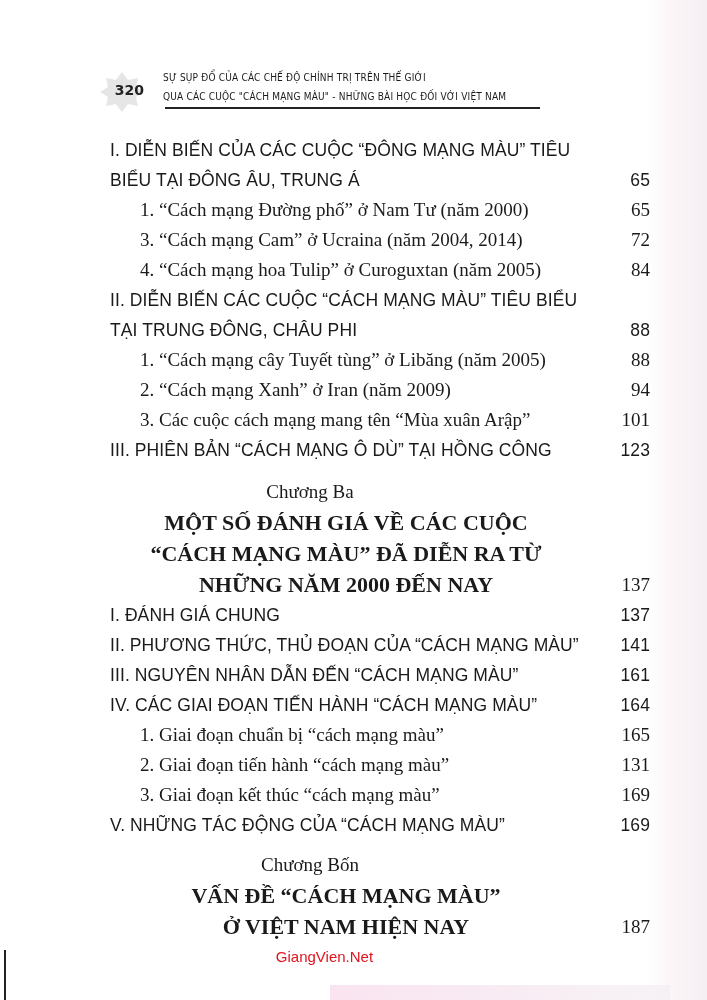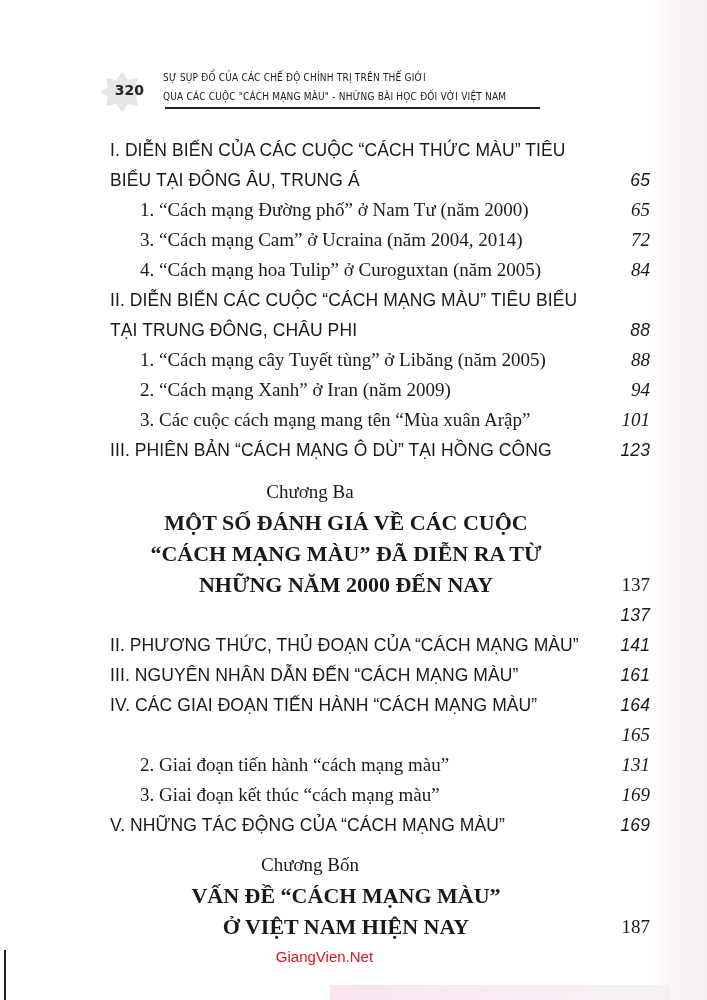--- a/index.html
+++ b/index.html
@@ -41,21 +41,21 @@
   .header-rule {
     position: absolute; left: 165px; top: 107px; width: 375px; height: 2px; background: #222;
   }
   
   .toc { position: absolute; left: 110px; top: 135px; width: 540px; }
   .row {
     position: relative; height: 30px; font-size: 19px; line-height: 30px; white-space: nowrap;
   }
   .row .label { position: absolute; left: 0; top: 0; }
   .row.sub .label { left: 30px; }
-  .row .page { position: absolute; right: 0; top: 0; text-align: center; font-style: italic; }
+  .row .page { position: absolute; right: 0; top: 0; text-align: center; }
   .caps { font-family: "Liberation Sans", "DejaVu Sans", sans-serif; font-size: 17.5px; letter-spacing: 0.1px; }
   .chapter-label {
     text-align: center; font-size: 19px; height: 30px; line-height: 30px;
     position: relative; left: -70px;
   }
   .chapter-title {
     position: relative; height: 31px; line-height: 31px; font-size: 22px; font-weight: bold;
     white-space: nowrap;
     margin-left: 36px;
   }
@@ -83,21 +83,21 @@
   <div class="header-title">
     <div>SỰ SỤP ĐỔ CỦA CÁC CHẾ ĐỘ CHÍNH TRỊ TRÊN THẾ GIỚI</div>
     <div>QUA CÁC CUỘC "CÁCH MẠNG MÀU" - NHỮNG BÀI HỌC ĐỐI VỚI VIỆT NAM</div>
   </div>
 </div>
 <div class="header-rule"></div>
 
 <div class="toc">
 
   <div class="row caps">
-    <span class="label">I. DIỄN BIẾN CỦA CÁC CUỘC “CÁCH THỨC MÀU” TIÊU</span>
+    <span class="label">I. DIỄN BIẾN CỦA CÁC CUỘC “ĐÔNG MẠNG MÀU” TIÊU</span>
   </div>
   <div class="row caps">
     <span class="label">BIỂU TẠI ĐÔNG ÂU, TRUNG Á</span>
     <span class="page">65</span>
   </div>
   <div class="row sub">
     <span class="label">1. “Cách mạng Đường phố” ở Nam Tư (năm 2000)</span>
     <span class="page">65</span>
   </div>
   <div class="row sub">
@@ -139,35 +139,37 @@
     <span class="t">MỘT SỐ ĐÁNH GIÁ VỀ CÁC CUỘC</span>
   </div>
   <div class="chapter-title">
     <span class="t">“CÁCH MẠNG MÀU”  ĐÃ DIỄN RA TỪ</span>
   </div>
   <div class="chapter-title">
     <span class="t">NHỮNG NĂM 2000 ĐẾN NAY</span>
     <span class="page">137</span>
   </div>
   <div class="row caps">
+    <span class="label">I. ĐÁNH GIÁ CHUNG</span>
     <span class="page">137</span>
   </div>
   <div class="row caps">
     <span class="label">II. PHƯƠNG THỨC, THỦ ĐOẠN CỦA “CÁCH MẠNG MÀU”</span>
     <span class="page">141</span>
   </div>
   <div class="row caps">
     <span class="label">III. NGUYÊN NHÂN DẪN ĐẾN “CÁCH MẠNG MÀU”</span>
     <span class="page">161</span>
   </div>
   <div class="row caps">
     <span class="label">IV. CÁC GIAI ĐOẠN TIẾN HÀNH “CÁCH MẠNG MÀU”</span>
     <span class="page">164</span>
   </div>
   <div class="row sub">
+    <span class="label">1. Giai đoạn chuẩn bị “cách mạng màu”</span>
     <span class="page">165</span>
   </div>
   <div class="row sub">
     <span class="label">2. Giai đoạn tiến hành “cách mạng màu”</span>
     <span class="page">131</span>
   </div>
   <div class="row sub">
     <span class="label">3. Giai đoạn kết thúc “cách mạng màu”</span>
     <span class="page">169</span>
   </div>

